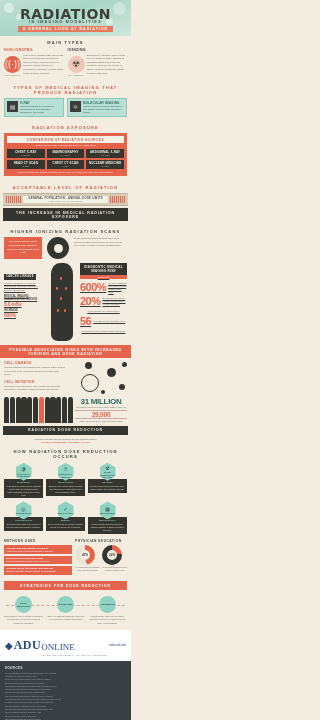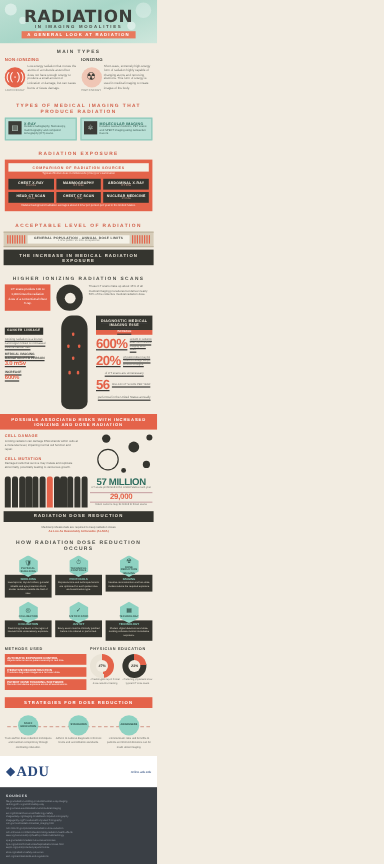--- a/index.html
+++ b/index.html
@@ -437,21 +437,21 @@
         <i></i>
         <i></i>
         <i class="hi"></i>
         <i></i>
         <i></i>
         <i></i>
         <i></i>
         <i></i>
     </div>
     <div class="milbox">
-      <div class="n1">57 MILLION</div>
+      <div class="n1">31 MILLION</div>
       <div class="c1">CT scans performed in the United States each year</div>
       <div class="n2">29,000</div>
       <div class="c1">future cancers may be linked to those scans</div>
     </div>
   </div>
 
   <div class="darkbar" style="margin:0 3px;">RADIATION DOSE REDUCTION</div>
   <div class="alara">
     <span>Medical professionals are required to keep radiation doses</span><br>
     <b>As Low As Reasonably Achievable (ALARA)</b>
@@ -553,20 +553,24 @@
     </div>
     <div class="strat">
       <div class="circ">AWARENESS</div>
       <div class="sp">Communicate risks and benefits to patients so informed decisions can be made about imaging.</div>
     </div>
   </div>
 
   <div class="logo">
     <span class="mk">◆</span>
     <span class="adu">ADU</span>
+    <span>
+      <span class="onl">ONLINE</span>
+      <span class="sl" style="display:block">ADVENTIST UNIVERSITY OF HEALTH SCIENCES</span>
+    </span>
     <span class="url">online.adu.edu</span>
   </div>
 
   <div class="sources">
     <h4>SOURCES</h4>
     <ul>
       <li>fda.gov/radiation-emitting-products/medical-x-ray-imaging</li>
       <li>radiologyinfo.org/en/info/safety-xray</li>
       <li>nih.gov/news-events/radiation-and-medical-imaging</li>
       <li>acr.org/Clinical-Resources/Radiology-Safety</li>

